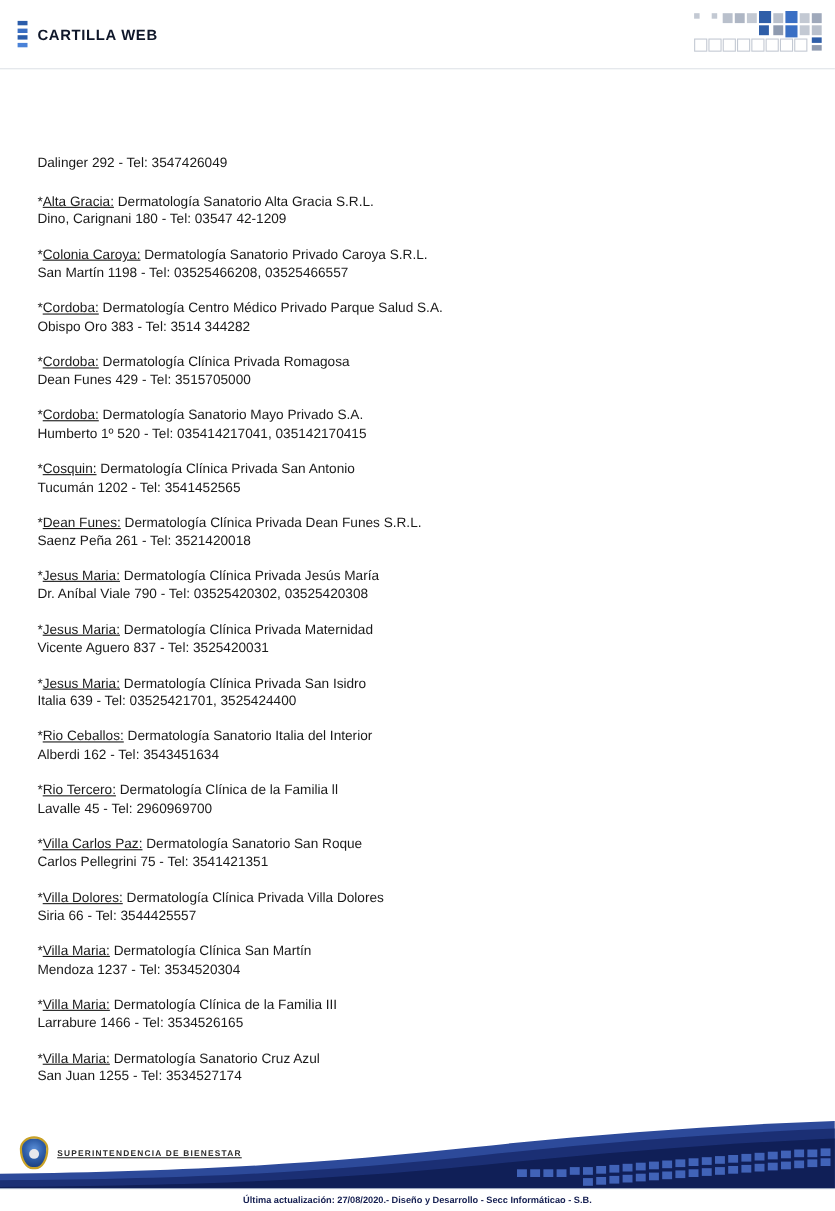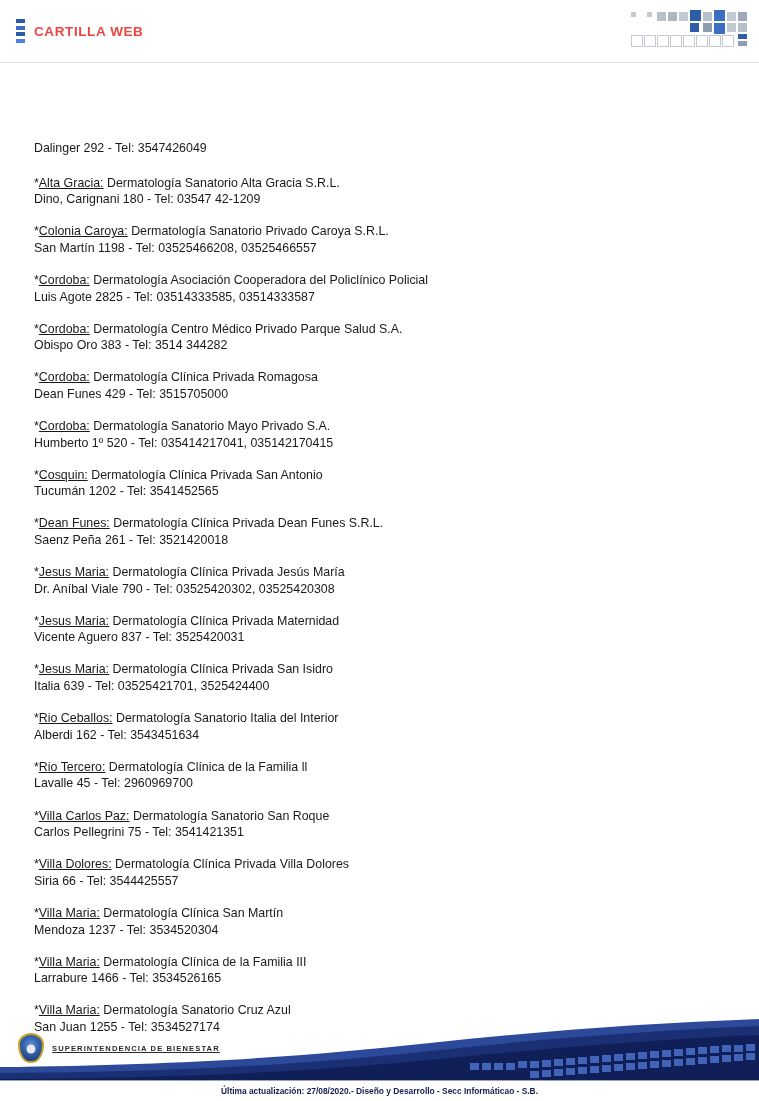--- a/index.html
+++ b/index.html
@@ -46,21 +46,21 @@
     height: 4px;
     background: #2a5caa;
   }
   .brand-mark i:nth-child(2) { background: #3a6fc4; }
   .brand-mark i:nth-child(3) { background: #2a5caa; }
   .brand-mark i:nth-child(4) { background: #4a82d8; }
   .brand-title {
     font-size: 13.5px;
     font-weight: bold;
     letter-spacing: 0.6px;
-    color: #ef4444;
+    color: #0f172a;
   }
 
   
   .pixel-deco {
     position: absolute;
     right: 8px;
     top: 8px;
     width: 120px;
     height: 42px;
   }
@@ -223,24 +223,20 @@
 <div class="doc">
   <p class="intro-line">Dalinger 292 - Tel: 3547426049</p>
   <div id="entries">
       <div class="entry">
         <p class="l1"><span class="star">*</span><span class="city">Alta Gracia:</span> <span>Dermatología Sanatorio Alta Gracia S.R.L.</span></p>
         <p class="l2">Dino, Carignani 180 - Tel: 03547 42-1209</p>
       </div>
       <div class="entry">
         <p class="l1"><span class="star">*</span><span class="city">Colonia Caroya:</span> <span>Dermatología Sanatorio Privado Caroya S.R.L.</span></p>
         <p class="l2">San Martín 1198 - Tel: 03525466208, 03525466557</p>
-      </div>
-      <div class="entry">
-        <p class="l1"><span class="star">*</span><span class="city">Cordoba:</span> <span>Dermatología Asociación Cooperadora del Policlínico Policial</span></p>
-        <p class="l2">Luis Agote 2825 - Tel: 03514333585, 03514333587</p>
       </div>
       <div class="entry">
         <p class="l1"><span class="star">*</span><span class="city">Cordoba:</span> <span>Dermatología Centro Médico Privado Parque Salud S.A.</span></p>
         <p class="l2">Obispo Oro 383 - Tel: 3514 344282</p>
       </div>
       <div class="entry">
         <p class="l1"><span class="star">*</span><span class="city">Cordoba:</span> <span>Dermatología Clínica Privada Romagosa</span></p>
         <p class="l2">Dean Funes 429 - Tel: 3515705000</p>
       </div>
       <div class="entry">

